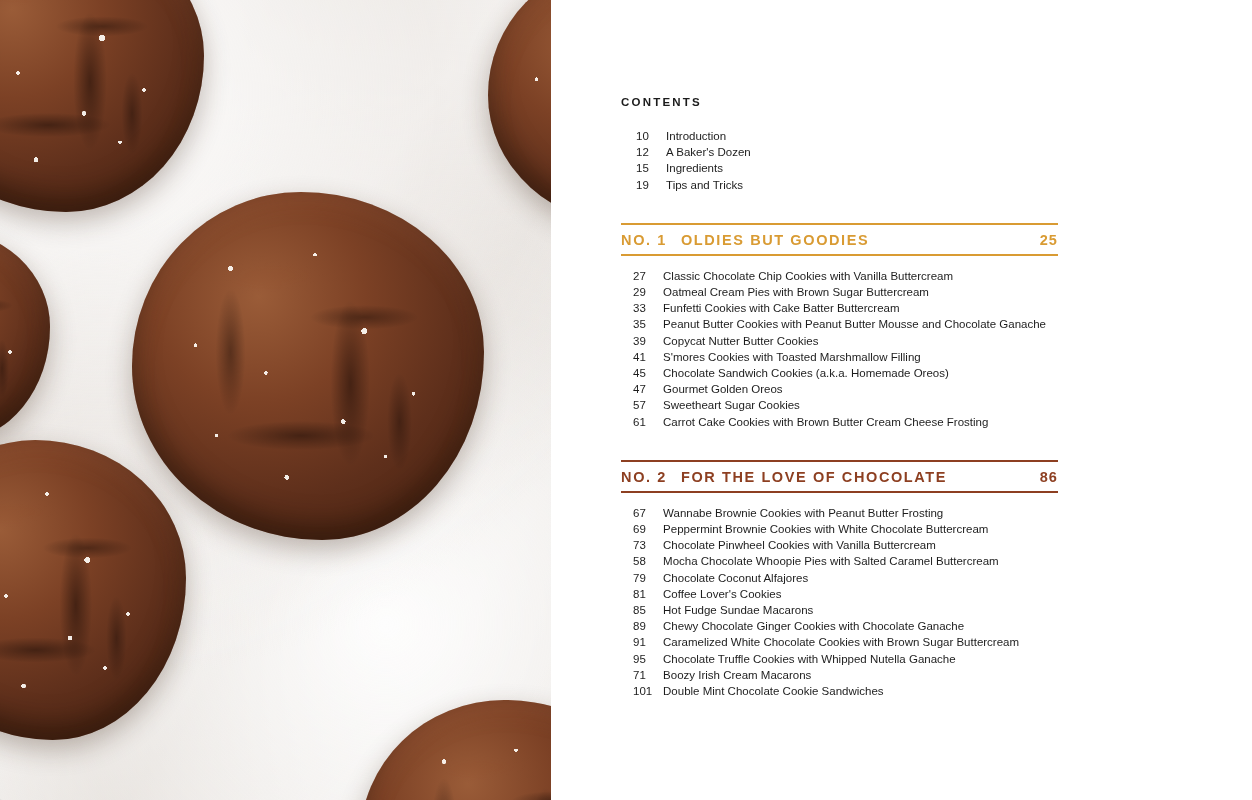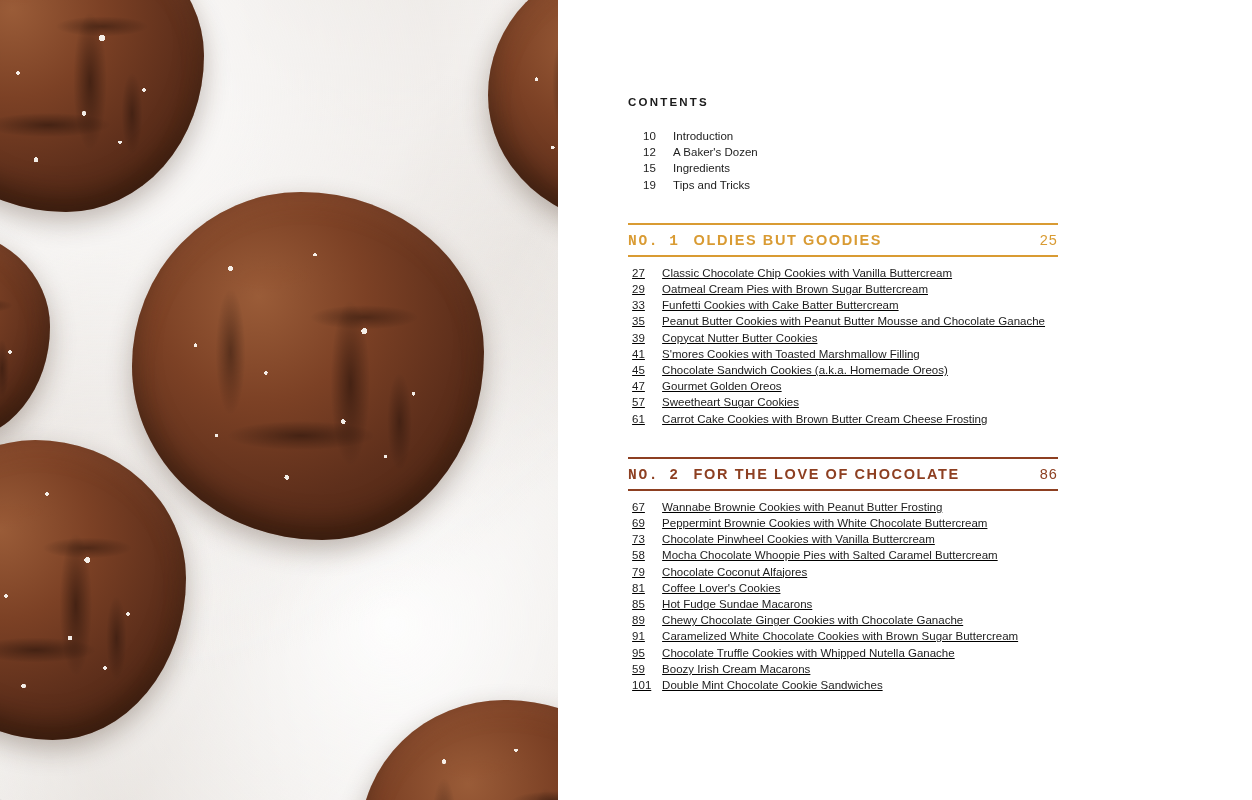--- a/index.html
+++ b/index.html
@@ -143,30 +143,30 @@
     align-items: baseline;
     justify-content: space-between;
     margin-bottom: 8px;
   }
   .section-head .lbl {
     font-size: 14.5px;
     font-weight: 700;
     letter-spacing: 1.6px;
     color: var(--rule);
   }
-  .section-head .lbl .no { margin-right: 14px; font-family: Liberation Mono, monospace; }
+  .section-head .lbl .no { margin-right: 14px; }
   .section-head .pgnum {
     font-size: 14.5px;
-    font-weight: 400;
+    font-weight: 700;
     letter-spacing: 1.1px;
     color: var(--rule);
   }
   .sec-1 { --rule: #d99b33; }
   .sec-2 { --rule: #8d3f21; }
-  .sec-list { margin: 4px; padding: 0; list-style: none; text-decoration: underline; }
+  .sec-list { margin: 12px; padding: 0; list-style: none; }
 </style>
 </head>
 <body>
 
 <div class="spread">
 
   <div class="photo-page">
     <div class="paper-texture"></div>
     <div class="paper-creases"></div>
     <div class="cookie cookie-ml"></div>
@@ -289,21 +289,21 @@
             </li>
             <li class="entry">
               <span class="pg">91</span>
               <span class="ttl">Caramelized White Chocolate Cookies with Brown Sugar Buttercream</span>
             </li>
             <li class="entry">
               <span class="pg">95</span>
               <span class="ttl">Chocolate Truffle Cookies with Whipped Nutella Ganache</span>
             </li>
             <li class="entry">
-              <span class="pg">59</span>
+              <span class="pg">71</span>
               <span class="ttl">Boozy Irish Cream Macarons</span>
             </li>
             <li class="entry">
               <span class="pg">101</span>
               <span class="ttl">Double Mint Chocolate Cookie Sandwiches</span>
             </li>
           </ul>
         </div>
       </div>
 

